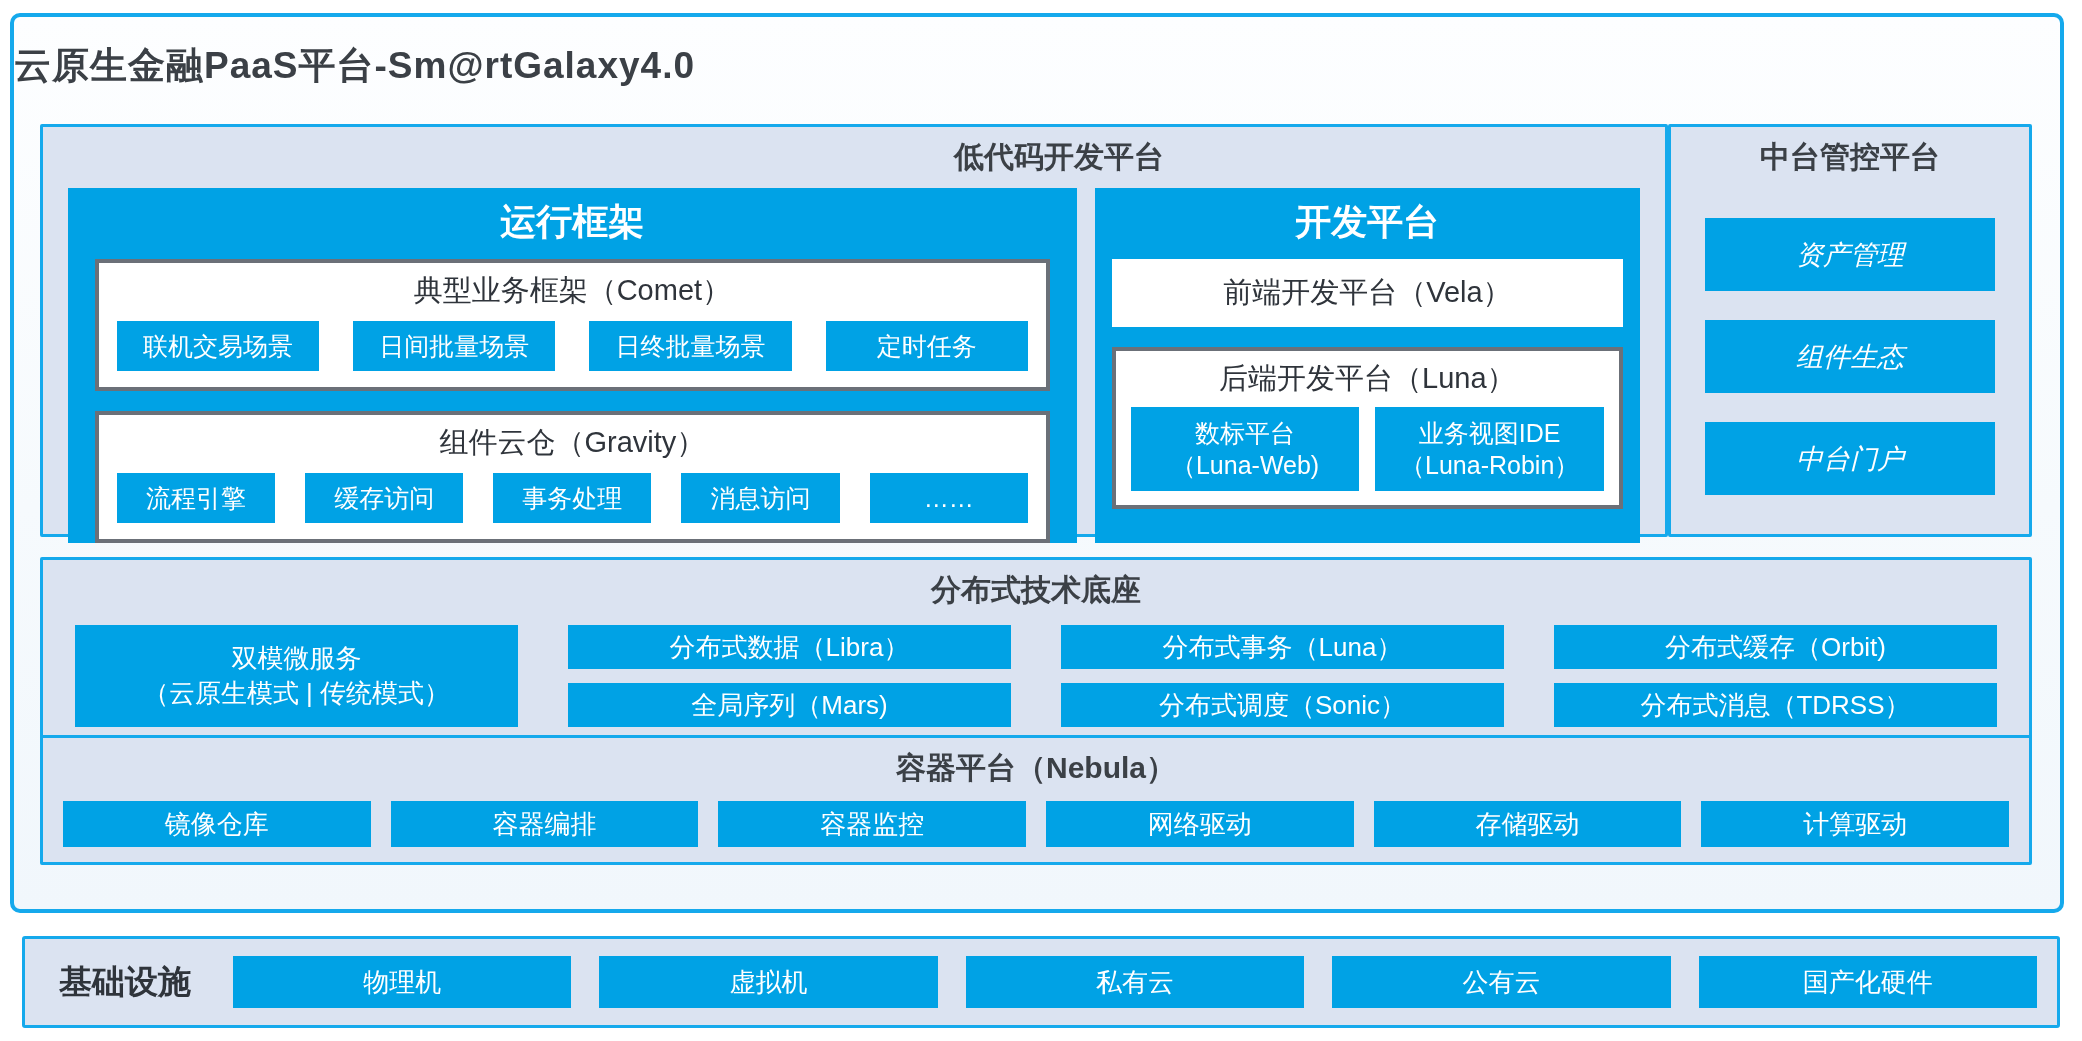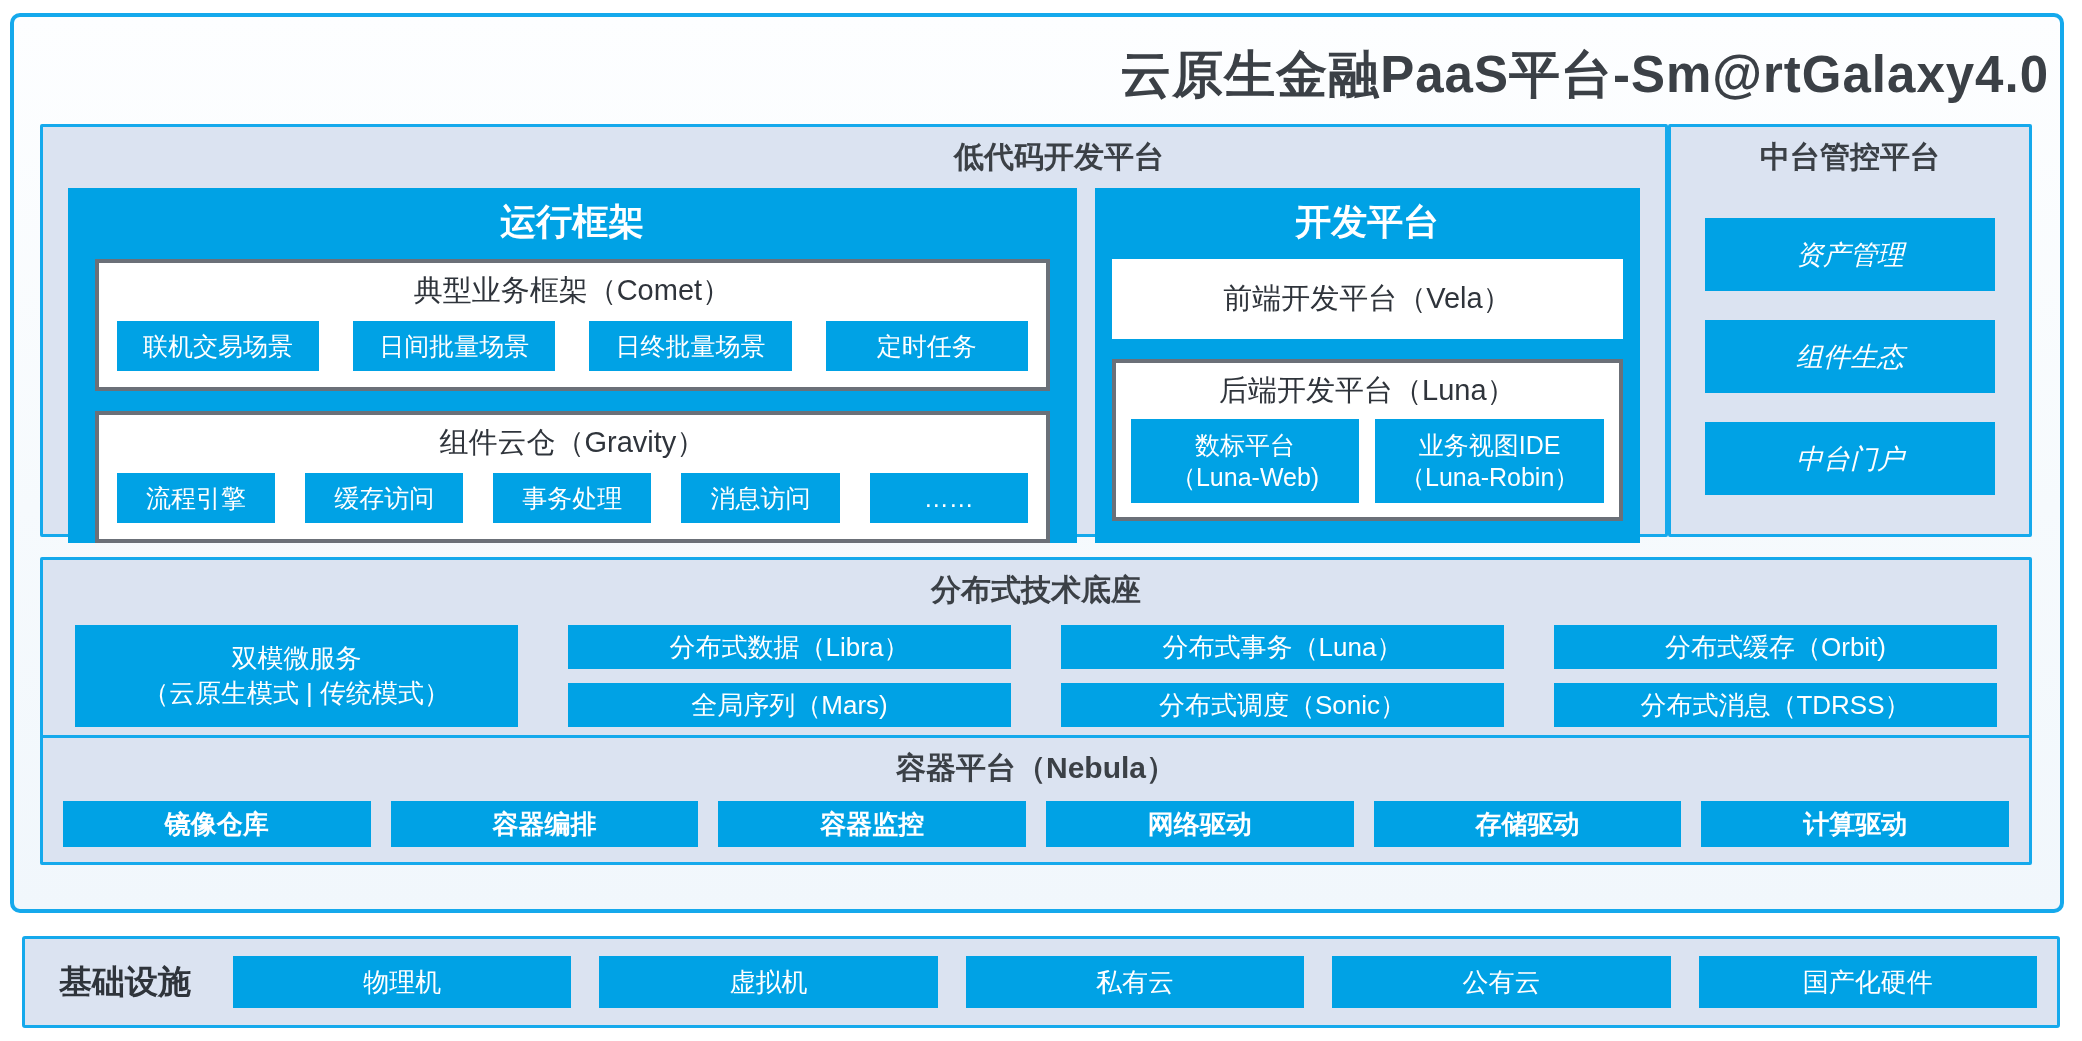--- a/index.html
+++ b/index.html
@@ -10,57 +10,57 @@
     --dark:#3B4046;
     --darker:#2F343B;
   }
   *{box-sizing:border-box;margin:0;padding:0;}
   body{margin:0;background:#fff;}
   .canvas{position:relative;width:2082px;height:1041px;background:#fff;
     font-family:"Liberation Sans","DejaVu Sans",sans-serif;color:var(--dark);}
   .outer{position:absolute;left:10px;top:13px;width:2054px;height:900px;
     border:4px solid var(--line);border-radius:10px;
     background:linear-gradient(180deg,#FDFEFF 0%,#F6FAFD 55%,#F1F7FC 100%);}
-  .main-title{position:absolute;left:0;right:11px;top:24px;text-align:right;
-    font-size:51px;font-weight:700;color:var(--dark);letter-spacing:1px;}
+  .main-title{position:absolute;left:0;right:11px;top:24px;text-align:left;
+    font-size:37px;font-weight:700;color:var(--dark);letter-spacing:1px;}
   .row{position:absolute;left:26px;width:1992px;}
   .row1{top:107px;height:413px;display:flex;}
   .row2{top:540px;height:185px;}
   .row3{top:718px;height:130px;}
   .panel{background:var(--panel);border:3px solid var(--line);border-radius:2px;}
   .panel-title{text-align:center;font-size:30px;font-weight:700;color:var(--dark);margin-top:10px;}
   .lowcode{flex:1;display:flex;flex-direction:column;}
   .lowcode>.panel-title{padding-left:410px;}
   .lowcode-body{flex:1;display:flex;gap:18px;padding:10px 25px 16px;}
   .blue-panel{background:var(--blue);}
   .runtime{flex:1.85;}
   .devplat{flex:1;}
   .blue-panel-title{text-align:center;color:#fff;font-size:36px;font-weight:700;margin:10px 0 12px;}
   .grey-box{background:#fff;border:4px solid var(--grey);margin:0 27px;}
   .grey-box + .grey-box{margin-top:20px;}
   .grey-title{text-align:center;font-size:29px;color:var(--darker);font-weight:500;margin-top:8px;}
   .btn{background:var(--blue);color:#fff;display:flex;align-items:center;justify-content:center;text-align:center;}
   .btn-row{display:flex;gap:34px;padding:10px 18px 16px;}
   .btn-row .btn{flex:1;height:50px;font-size:25px;}
   .btn-row.five{gap:30px;}
-  .white-box{background:#fff;color:var(--darker);margin:0 17px;height:80px;
+  .white-box{background:#fff;color:var(--darker);margin:0 17px;height:68px;
     display:flex;align-items:center;justify-content:center;font-size:29px;}
   .devplat .grey-box{margin:20px 17px 0;padding-bottom:14px;}
   .backend-row{display:flex;gap:16px;padding:8px 15px 0;}
   .backend-row .btn{flex:1;height:84px;flex-direction:column;line-height:1.3;font-size:25px;}
   .midplat{width:364px;}
   .midplat .panel-title{padding-left:0;}
   .midplat .btn{height:73px;margin:29px 34px 0;font-size:27px;font-style:italic;}
   .midplat .btn.first{margin-top:40px;}
   .dist-grid{display:grid;grid-template-columns:repeat(4,1fr);grid-auto-rows:44px;
     column-gap:50px;row-gap:14px;margin:14px 32px 0;}
   .dist-grid .btn{font-size:26px;}
   .dual{grid-row:1 / span 2;flex-direction:column;line-height:1.35;}
   .c-row{display:flex;gap:20px;margin:12px 20px 0;}
-  .c-row .btn{flex:1;height:46px;font-size:26px;font-weight:bold;}
+  .c-row .btn{flex:1;height:46px;font-size:26px;}
   .infra{position:absolute;left:22px;top:936px;width:2038px;height:92px;
     border:3px solid var(--line);border-radius:3px;background:var(--panel);
     display:flex;align-items:center;padding:0 20px;}
   .infra-label{font-size:33px;font-weight:700;color:var(--darker);margin:0 42px 0 14px;white-space:nowrap;}
   .infra-row{flex:1;display:flex;gap:28px;}
   .infra-row .btn{flex:1;height:52px;font-size:26px;}
 </style>
 </head>
 <body>
 

